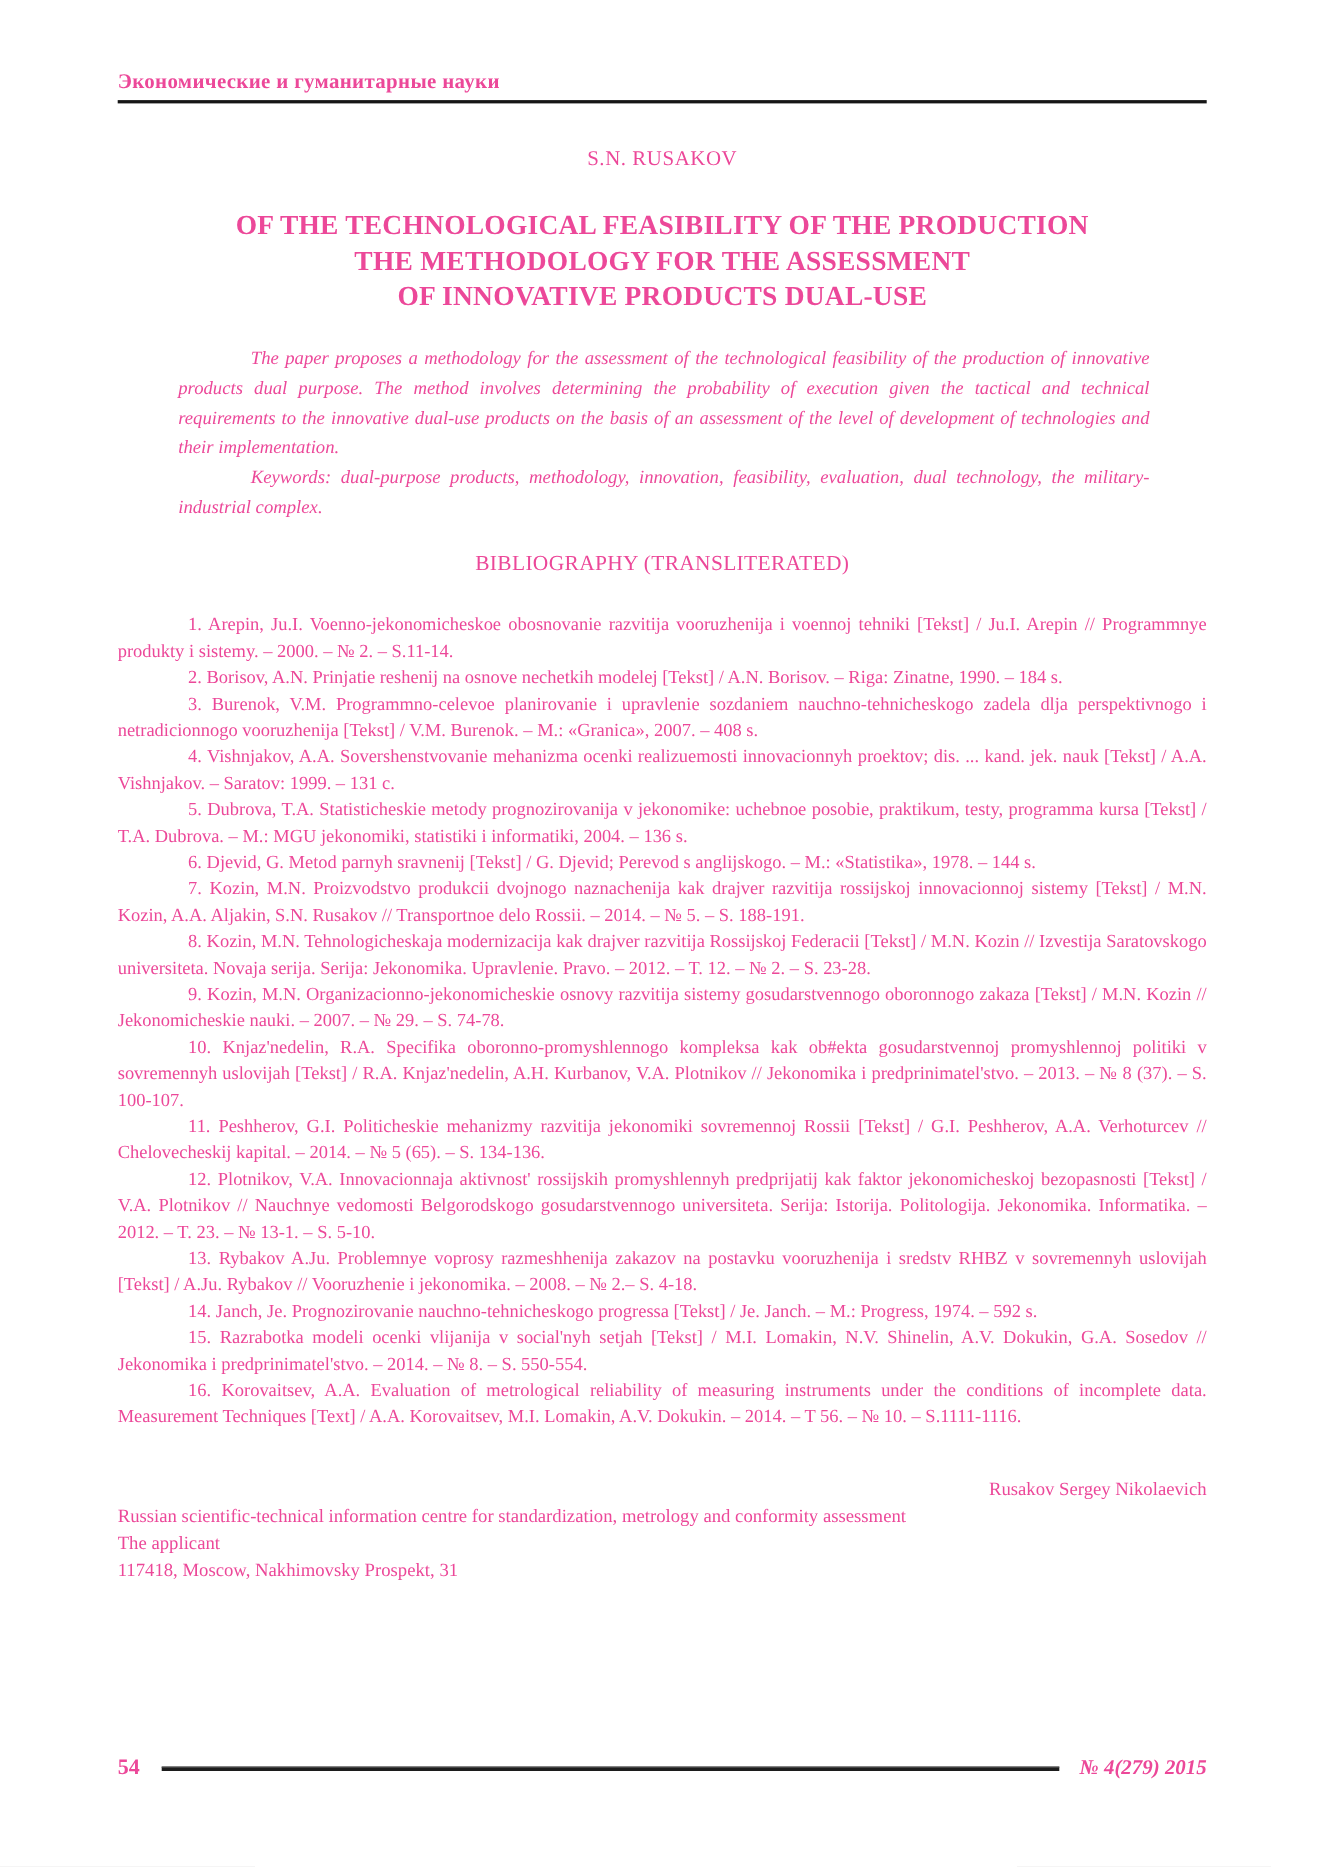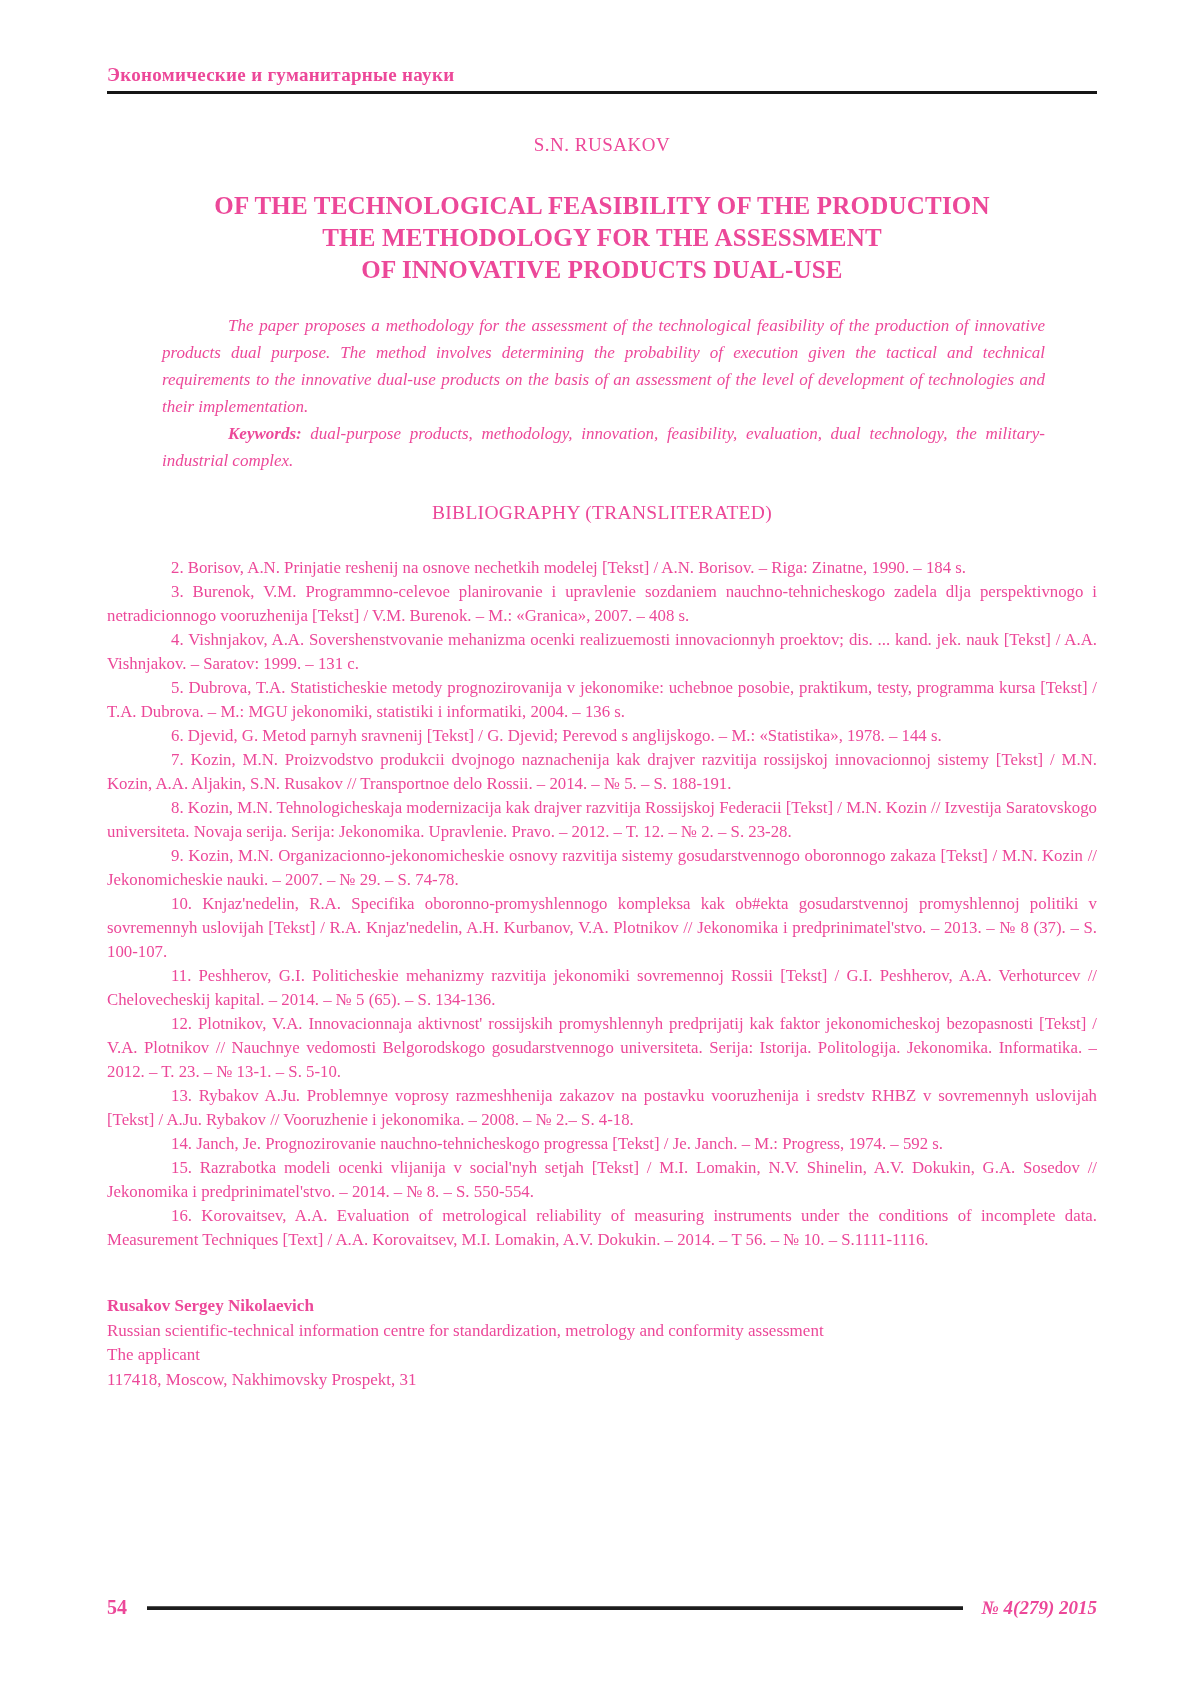--- a/index.html
+++ b/index.html
@@ -38,41 +38,41 @@
   }
   .abstract-wrap {
     margin-top: 26px;
     padding: 0 52px 0 55px;
     font-style: italic;
     font-size: 17px;
     line-height: 27px;
     text-align: justify;
   }
   .abstract-wrap p { text-indent: 66px; }
-  .kw-label { font-weight: bold; margin-top: 24px; }
+  .kw-label { font-weight: normal; margin-top: 24px; }
   .bib-heading {
     margin-top: 28px;
     text-align: center;
     font-size: 19.5px;
     font-weight: normal;
     letter-spacing: 0.3px;
   }
   .bib-list {
     margin-top: 32px;
     font-size: 16.8px;
     line-height: 24px;
     text-align: justify;
   }
   .bib-list p { text-indent: 64px; }
   .contact-block {
     margin-top: 42px;
     font-size: 17px;
     line-height: 24.5px;
   }
-  .contact-name { font-weight: bold; }
+  .contact-name { font-weight: normal; text-align: right; }
   .footer {
     position: absolute;
     left: 107px;
     right: 103px;
     top: 1596px;
     display: flex;
     align-items: center;
   }
   .page-number {
     font-size: 20px;
@@ -108,20 +108,21 @@
   </div>
 
   <div class="abstract-wrap">
     <p>The paper proposes a methodology for the assessment of the technological feasibility of the production of innovative products dual purpose. The method involves determining the probability of execution given the tactical and technical requirements to the innovative dual-use products on the basis of an assessment of the level of development of technologies and their implementation.</p>
     <p><span class="kw-label">Keywords:</span><span> dual-purpose products, methodology, innovation, feasibility, evaluation, dual technology, the military-industrial complex.</span></p>
   </div>
 
   <div class="bib-heading">BIBLIOGRAPHY (TRANSLITERATED)</div>
 
   <div class="bib-list">
+    <p>1. Arepin, Ju.I. Voenno-jekonomicheskoe obosnovanie razvitija vooruzhenija i voennoj tehniki [Tekst] / Ju.I. Arepin // Programmnye produkty i sistemy. – 2000. – № 2. – S.11-14.</p>
     <p>2. Borisov, A.N. Prinjatie reshenij na osnove nechetkih modelej [Tekst] / A.N. Borisov. – Riga: Zinatne, 1990. – 184 s.</p>
     <p>3. Burenok, V.M. Programmno-celevoe planirovanie i upravlenie sozdaniem nauchno-tehnicheskogo zadela dlja perspektivnogo i netradicionnogo vooruzhenija [Tekst] / V.M. Burenok. – M.: «Granica», 2007. – 408 s.</p>
     <p>4. Vishnjakov, A.A. Sovershenstvovanie mehanizma ocenki realizuemosti innovacionnyh proektov; dis. ... kand. jek. nauk [Tekst] / A.A. Vishnjakov. – Saratov: 1999. – 131 c.</p>
     <p>5. Dubrova, T.A. Statisticheskie metody prognozirovanija v jekonomike: uchebnoe posobie, praktikum, testy, programma kursa [Tekst] / T.A. Dubrova. – M.: MGU jekonomiki, statistiki i informatiki, 2004. – 136 s.</p>
     <p>6. Djevid, G. Metod parnyh sravnenij [Tekst] / G. Djevid; Perevod s anglijskogo. – M.: «Statistika», 1978. – 144 s.</p>
     <p>7. Kozin, M.N. Proizvodstvo produkcii dvojnogo naznachenija kak drajver razvitija rossijskoj innovacionnoj sistemy [Tekst] / M.N. Kozin, A.A. Aljakin, S.N. Rusakov // Transportnoe delo Rossii. – 2014. – № 5. – S. 188-191.</p>
     <p>8. Kozin, M.N. Tehnologicheskaja modernizacija kak drajver razvitija Rossijskoj Federacii [Tekst] / M.N. Kozin // Izvestija Saratovskogo universiteta. Novaja serija. Serija: Jekonomika. Upravlenie. Pravo. –  2012. – T. 12. – № 2. – S. 23-28.</p>
     <p>9. Kozin, M.N. Organizacionno-jekonomicheskie osnovy razvitija sistemy gosudarstvennogo oboronnogo zakaza [Tekst] / M.N. Kozin // Jekonomicheskie nauki. – 2007. – № 29. – S. 74-78.</p>
     <p>10. Knjaz'nedelin, R.A. Specifika oboronno-promyshlennogo kompleksa kak ob#ekta gosudarstvennoj promyshlennoj politiki v sovremennyh uslovijah [Tekst] / R.A. Knjaz'nedelin, A.H. Kurbanov, V.A. Plotnikov // Jekonomika i predprinimatel'stvo. – 2013. – № 8 (37). – S. 100-107.</p>
     <p>11. Peshherov, G.I. Politicheskie mehanizmy razvitija jekonomiki sovremennoj Rossii [Tekst] / G.I. Peshherov, A.A. Verhoturcev // Chelovecheskij kapital. – 2014. – № 5 (65). – S. 134-136.</p>

